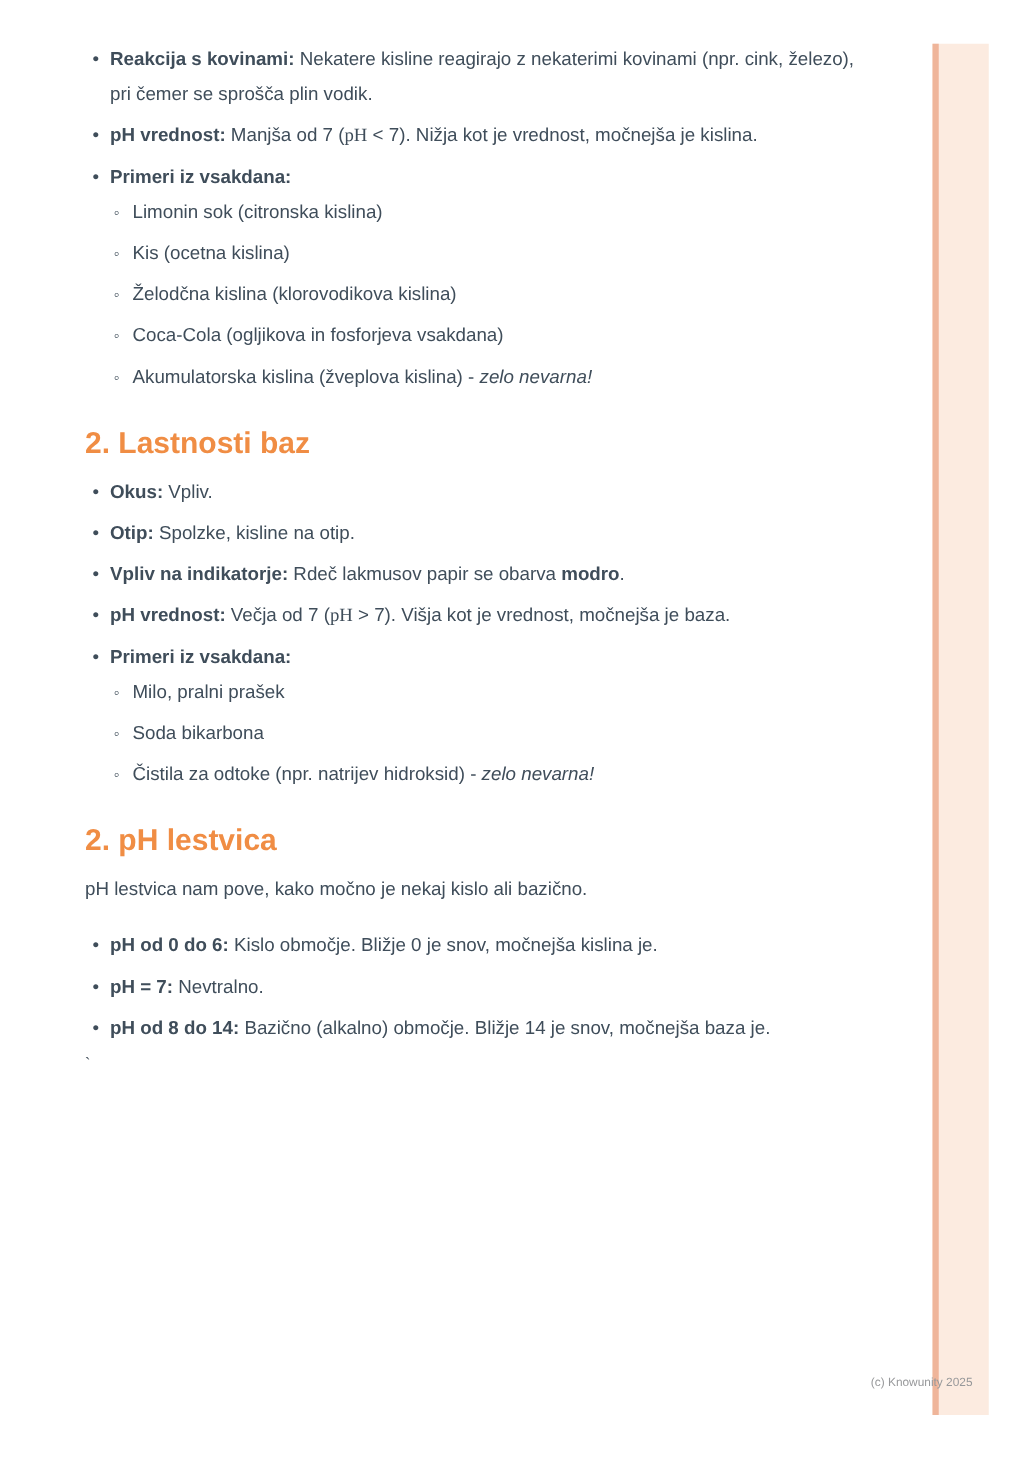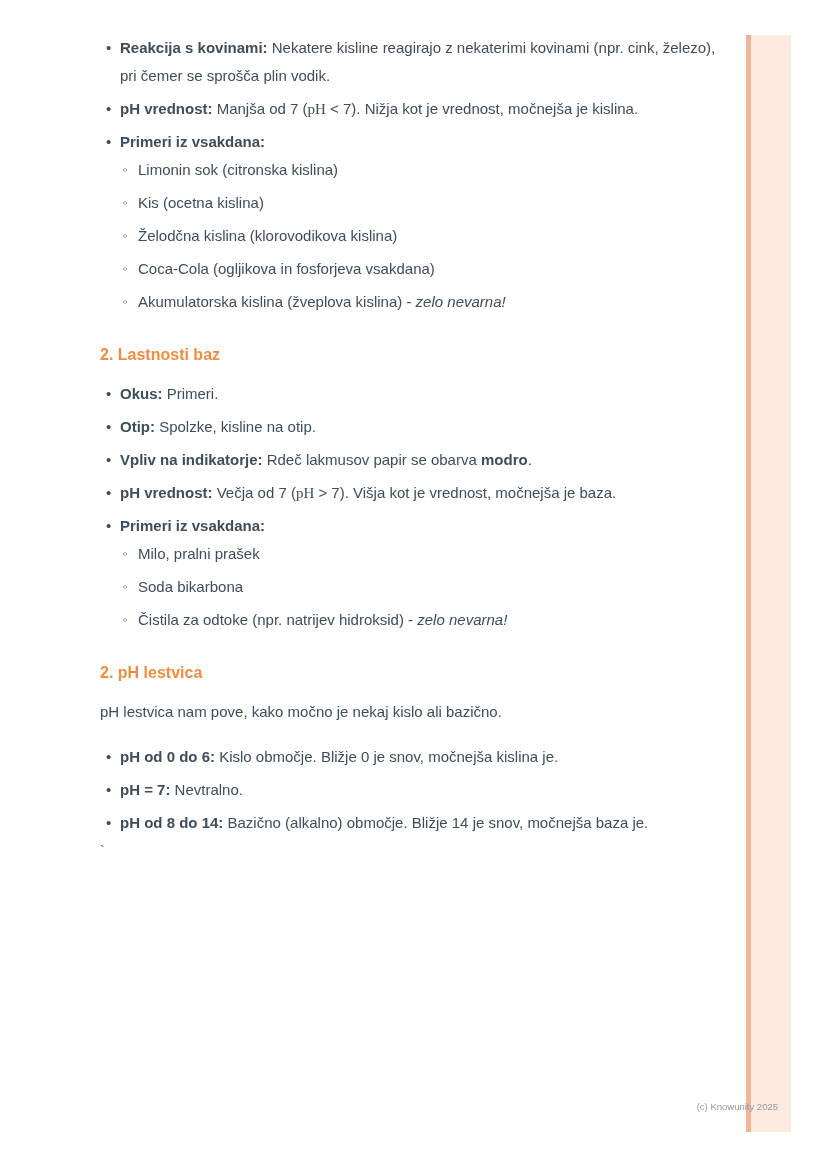--- a/index.html
+++ b/index.html
@@ -7,21 +7,21 @@
     width: 828px; height: 1171px;
     position: relative;
     background: #ffffff;
     overflow: hidden;
     font-family: "Liberation Sans", sans-serif;
     color: #3f4d5a;
   }
   .content {
     position: absolute;
     top: 0; left: 0;
-    padding: 34px 0 0 100px;
+    padding: 34px 0 0 68px;
     width: 700px;
     font-size: 15px;
     line-height: 28px;
   }
   ul.l1 { list-style: none; margin: 0; padding: 0; }
   ul.l1 > li {
     position: relative;
     padding-left: 20px;
     margin-bottom: 5px;
     max-width: 600px;
@@ -40,21 +40,21 @@
   }
   ul.l2 > li::before {
     content: "\25E6";
     position: absolute;
     left: 3px; top: 0;
     font-size: 13px;
     color: #3f4d5a;
   }
   h2.section-heading {
     color: #f08d44;
-    font-size: 16px;
+    font-size: 24px;
     line-height: 30px;
     font-weight: 700;
     margin: 24px 0 10px 0;
   }
   p.intro { margin: 10px 0 17px 0; }
   .seg-normal { font-style: normal; font-weight: 400; }
   .seg-bold   { font-weight: 700; }
   .seg-italic { font-style: italic; }
   .seg-math   { font-family: "Liberation Serif", serif; }
   .stray {
@@ -94,21 +94,21 @@
           <li><span class="seg-normal">Kis (ocetna kislina)</span></li>
           <li><span class="seg-normal">Želodčna kislina (klorovodikova kislina)</span></li>
           <li><span class="seg-normal">Coca-Cola (ogljikova in fosforjeva vsakdana)</span></li>
           <li><span class="seg-normal">Akumulatorska kislina (žveplova kislina) - </span><span class="seg-italic">zelo nevarna!</span></li>
         </ul></li>
     </ul>
 
   <h2 class="section-heading">2. Lastnosti baz</h2>
 
   <ul class="l1">
-      <li><span class="seg-bold">Okus:</span><span class="seg-normal"> Primeri.</span></li>
+      <li><span class="seg-bold">Okus:</span><span class="seg-normal"> Vpliv.</span></li>
       <li><span class="seg-bold">Otip:</span><span class="seg-normal"> Spolzke, kisline na otip.</span></li>
       <li><span class="seg-bold">Vpliv na indikatorje:</span><span class="seg-normal"> Rdeč lakmusov papir se obarva </span><span class="seg-bold">modro</span><span class="seg-normal">.</span></li>
       <li><span class="seg-bold">pH vrednost:</span><span class="seg-normal"> Večja od 7 (</span><span class="seg-math">pH</span><span class="seg-normal"> &gt; 7). Višja kot je vrednost, močnejša je baza.</span></li>
       <li><span class="seg-bold">Primeri iz vsakdana:</span><ul class="l2">
           <li><span class="seg-normal">Milo, pralni prašek</span></li>
           <li><span class="seg-normal">Soda bikarbona</span></li>
           <li><span class="seg-normal">Čistila za odtoke (npr. natrijev hidroksid) - </span><span class="seg-italic">zelo nevarna!</span></li>
         </ul></li>
     </ul>
 

